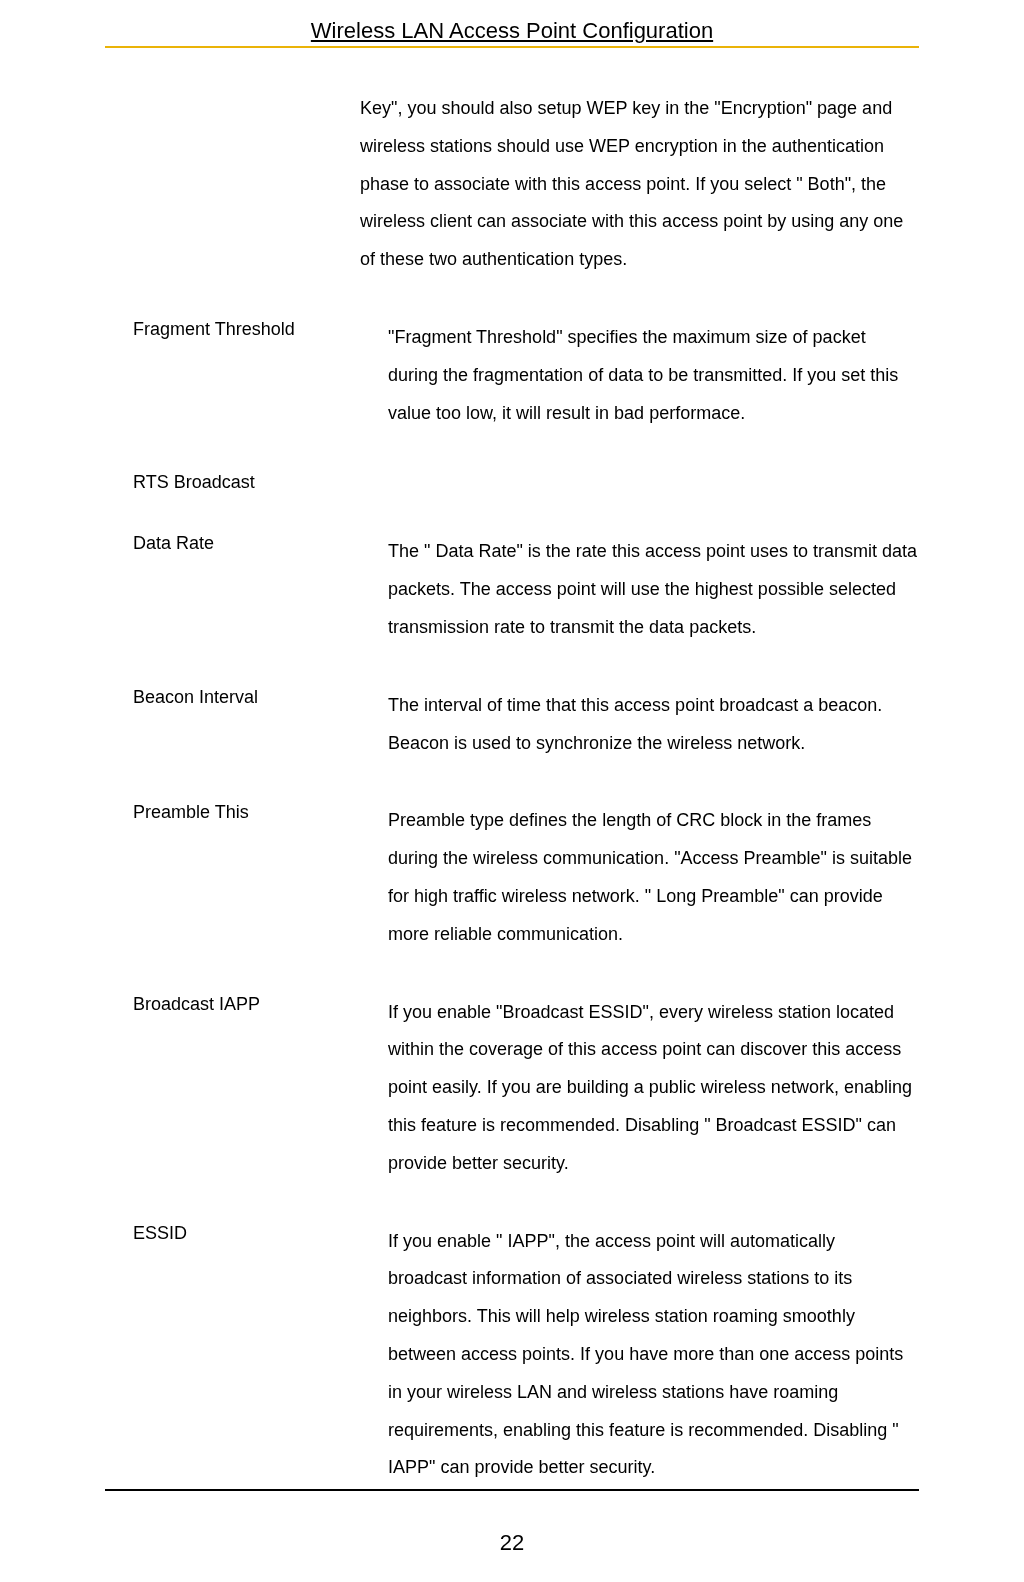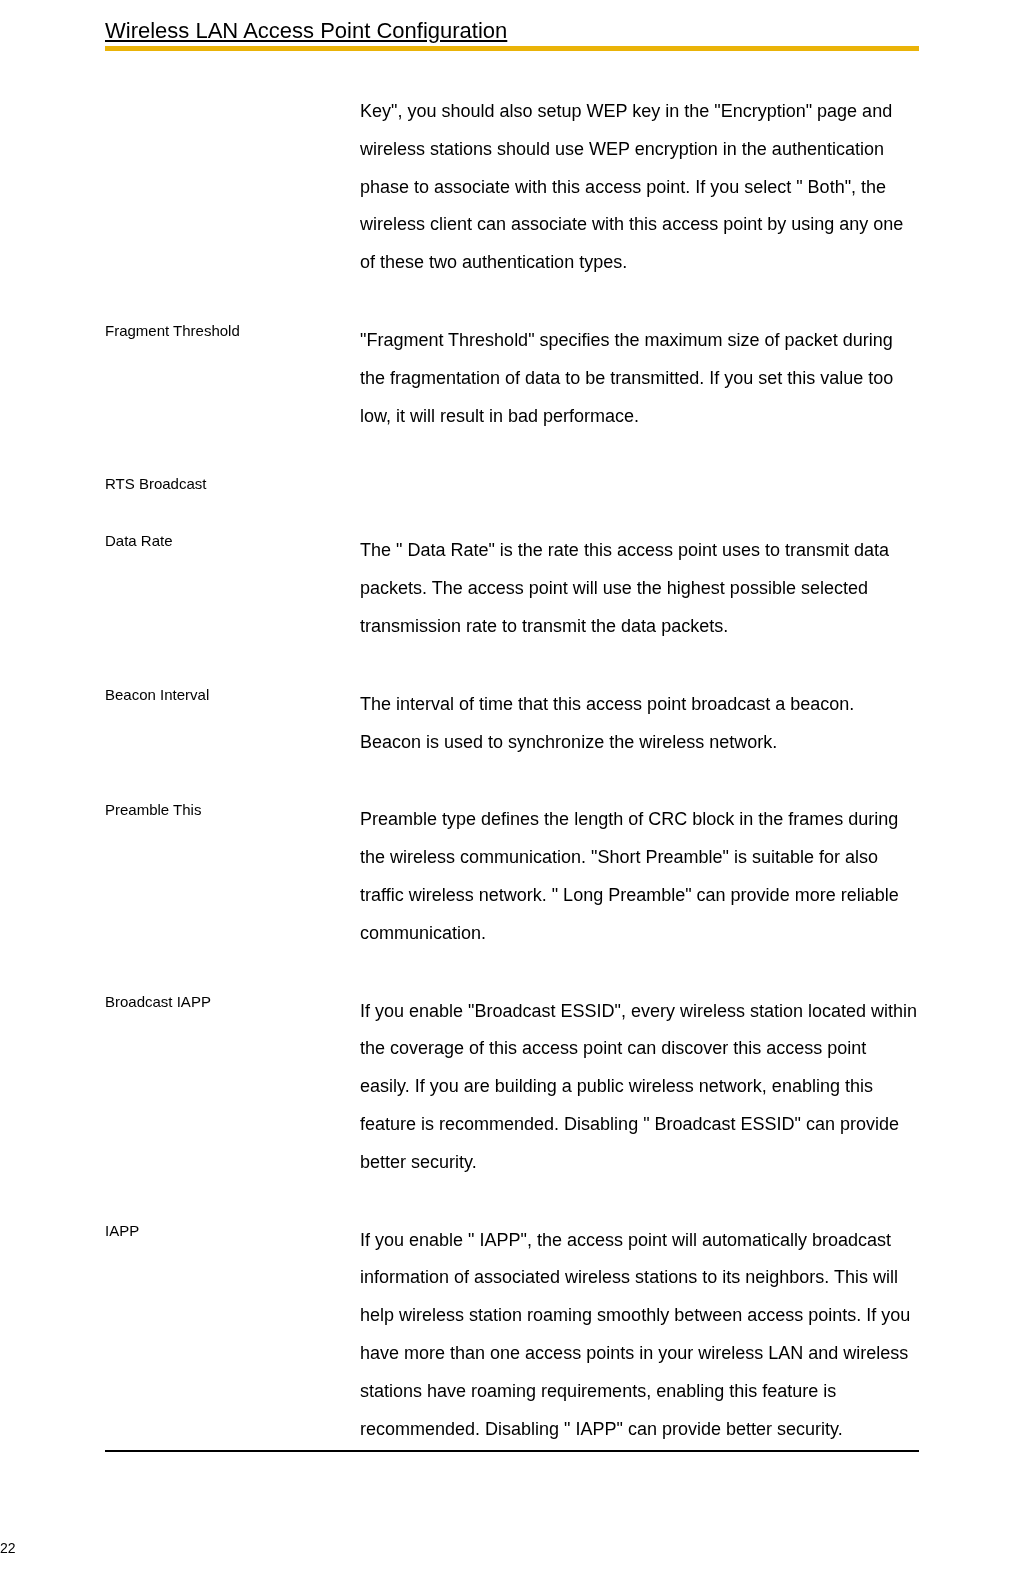--- a/index.html
+++ b/index.html
@@ -12,56 +12,58 @@
       background: #ffffff;
       color: #000000;
       width: 1024px;
       height: 1582px;
       position: relative;
     }
     .page {
       padding: 18px 105px 40px 105px;
     }
     .header {
-      text-align: left;
+      text-align: center;
       font-size: 22px;
       padding-bottom: 2px;
-      border-bottom: 5px solid #eab308;
+      border-bottom: 2px solid #eab308;
       margin-bottom: 42px;
       text-decoration: underline;
     }
     .intro-section {
       margin-left: 255px;
       margin-bottom: 40px;
     }
     .intro-text {
       font-size: 18px;
       line-height: 2.1;
     }
     .row {
       display: flex;
       margin-bottom: 40px;
     }
     .label-col {
       width: 255px;
       flex-shrink: 0;
-      font-size: 15px;
+      font-size: 18px;
       padding-top: 0px;
+      margin-left: 28px;
     }
     .desc-col {
       flex: 1;
       font-size: 18px;
       line-height: 2.1;
     }
     .bottom-rule {
       border-top: 2.5px solid #000;
       margin-top: -2px;
     }
     .page-number {
-      font-size: 14px;
+      text-align: center;
+      font-size: 22px;
       position: absolute;
       bottom: 26px;
       left: 0;
       right: 0;
     }
   </style>
 </head>
 <body>
 
 <div class="page">
@@ -85,29 +87,29 @@
     <div class="desc-col">The " Data Rate" is the rate this access point uses to transmit data packets. The access point will use the highest possible selected transmission rate to transmit the data packets.</div>
   </div>
 
   <div class="row">
     <div class="label-col">Beacon Interval</div>
     <div class="desc-col">The interval of time that this access point broadcast a beacon. Beacon is used to synchronize the wireless network.</div>
   </div>
 
   <div class="row">
     <div class="label-col">Preamble This</div>
-    <div class="desc-col">Preamble type defines the length of CRC block in the frames during the wireless communication. "Short Preamble" is suitable for also traffic wireless network. " Long Preamble" can provide more reliable communication.</div>
+    <div class="desc-col">Preamble type defines the length of CRC block in the frames during the wireless communication. "Access Preamble" is suitable for high traffic wireless network. " Long Preamble" can provide more reliable communication.</div>
   </div>
 
   <div class="row">
     <div class="label-col">Broadcast IAPP</div>
     <div class="desc-col">If you enable "Broadcast ESSID", every wireless station located within the coverage of this access point can discover this access point easily. If you are building a public wireless network, enabling this feature is recommended. Disabling " Broadcast ESSID" can provide better security.</div>
   </div>
 
   <div class="row" style="margin-bottom: 4px;">
-    <div class="label-col">IAPP</div>
+    <div class="label-col">ESSID</div>
     <div class="desc-col">If you enable " IAPP", the access point will automatically broadcast information of associated wireless stations to its neighbors. This will help wireless station roaming smoothly between access points. If you have more than one access points in your wireless LAN and wireless stations have roaming requirements, enabling this feature is recommended. Disabling " IAPP" can provide better security.</div>
   </div>
 
   <div class="bottom-rule"></div>
 </div>
 
 <div class="page-number">22</div>
 
 </body></html>

